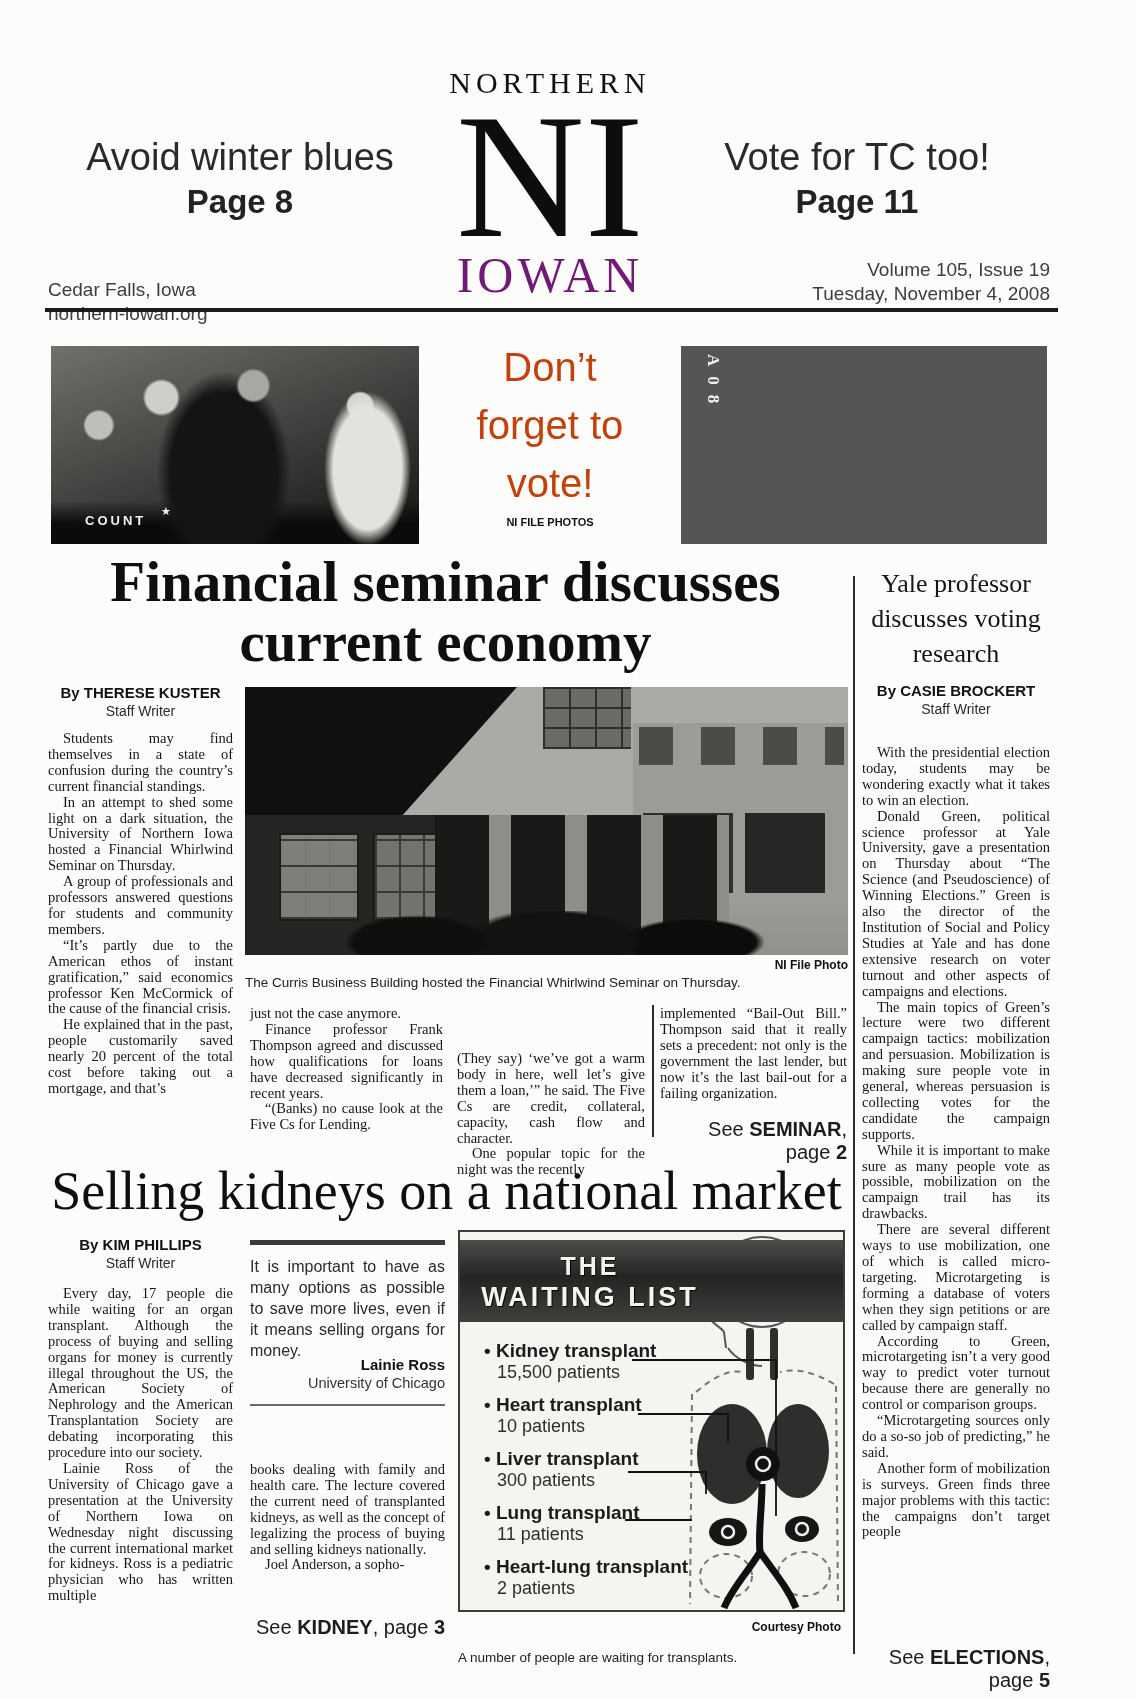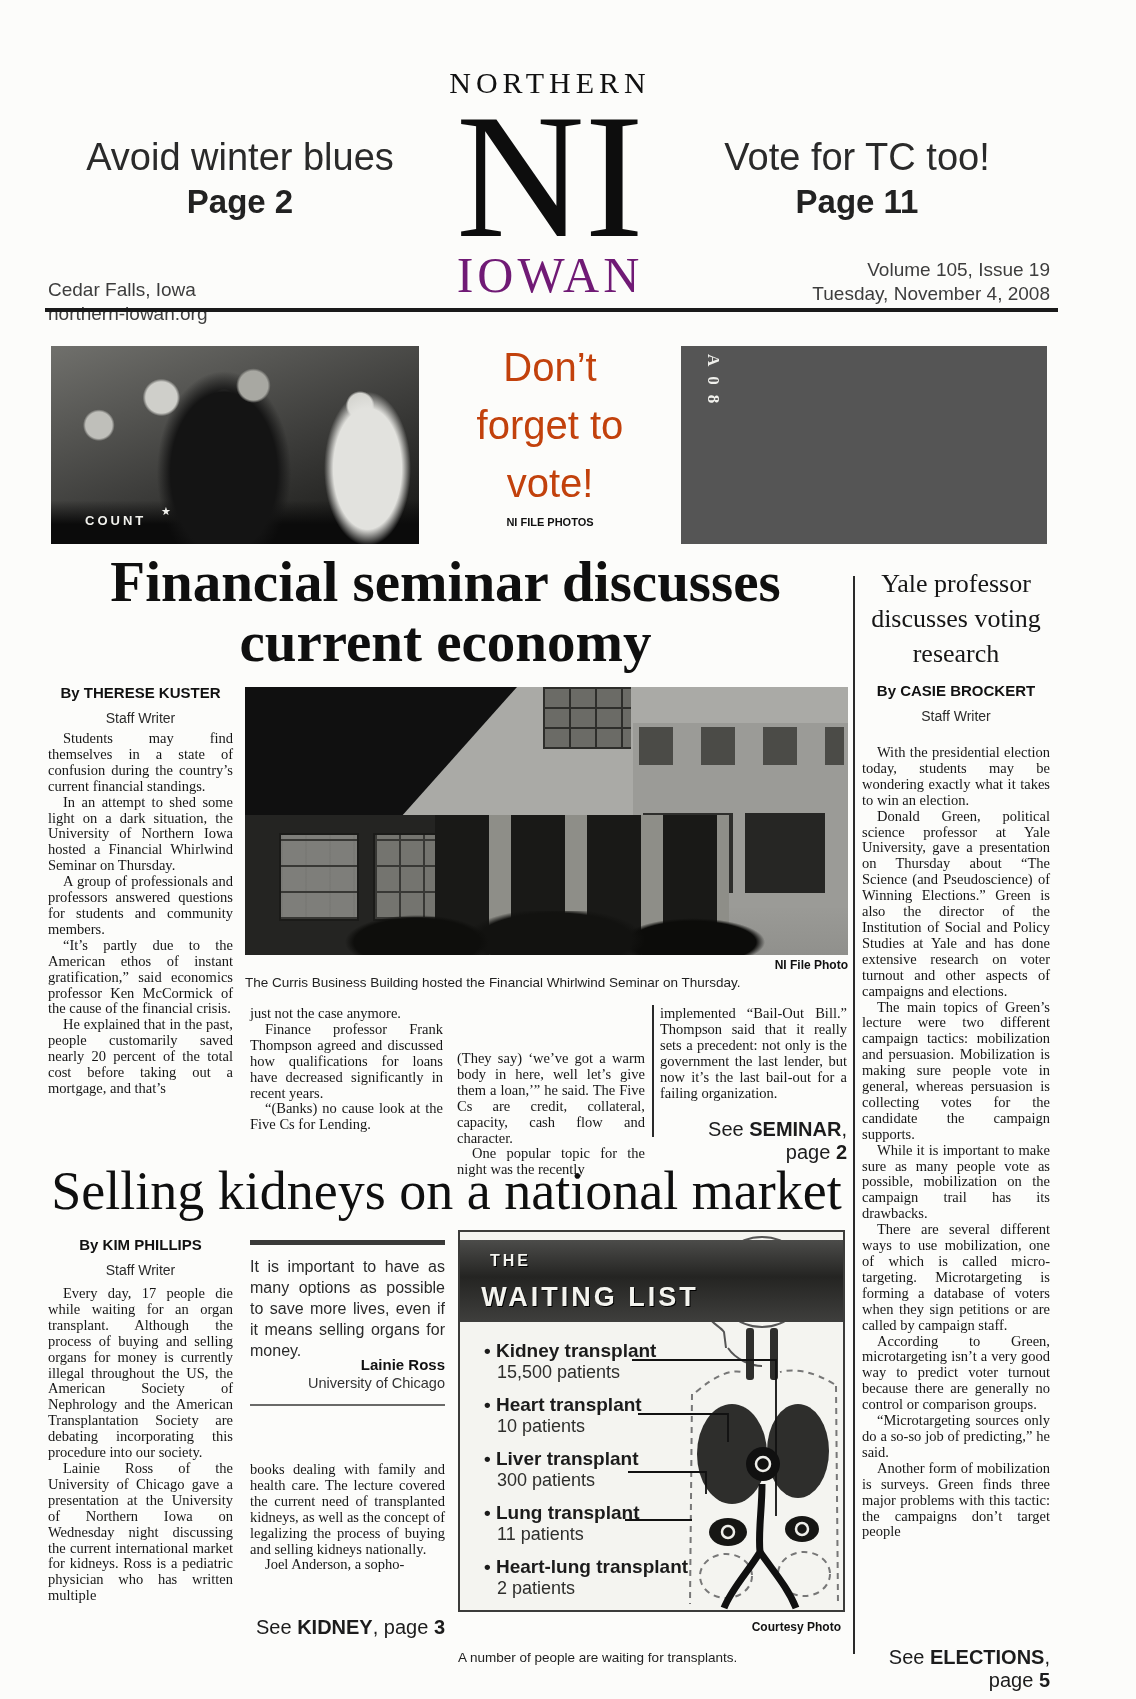--- a/index.html
+++ b/index.html
@@ -24,21 +24,21 @@
   .credit{font-family:"Liberation Sans","DejaVu Sans",sans-serif;font-weight:bold;font-size:11px;color:#111;}
   .photo-sign{font-family:"Liberation Sans","DejaVu Sans",sans-serif;font-weight:bold;color:#f0f0ec;letter-spacing:3px;}
 
   
   .headline-main{font-size:57px;line-height:60px;font-weight:bold;color:#0f0f0f;}
   .headline-kidney{font-size:54px;line-height:58px;color:#0f0f0f;}
   .headline-side{font-size:26px;line-height:35px;color:#161616;}
 
   
   .byline{font-family:"Liberation Sans","DejaVu Sans",sans-serif;font-weight:bold;font-size:15px;color:#111;}
-  .staff{font-family:"Liberation Sans","DejaVu Sans",sans-serif;font-size:14px;color:#2b2b2b;margin-top:9px;}
+  .staff{font-family:"Liberation Sans","DejaVu Sans",sans-serif;font-size:14px;color:#2b2b2b;margin-top:2px;}
   .body{font-size:14.5px;line-height:15.9px;text-align:justify;color:#161616;}
   .body p{margin:0;text-indent:15px;}
   .body p.cont{text-indent:0;}
   .caption{font-family:"Liberation Sans","DejaVu Sans",sans-serif;font-size:13.5px;color:#222;}
   .photo-credit{font-family:"Liberation Sans","DejaVu Sans",sans-serif;font-weight:bold;font-size:12px;color:#111;}
   .jump{font-family:"Liberation Sans","DejaVu Sans",sans-serif;font-size:20px;color:#1c1c1c;}
   .jump b{font-weight:bold;}
   .vdiv{background:#2a2a2a;width:2px;}
 
   
@@ -67,21 +67,21 @@
 <body>
 
 <div class="page">
 
   <div class="abs ctr logo-top" style="left:420px;top:66px;width:260px;">NORTHERN</div>
   <div class="abs ctr logo-ni" style="left:420px;top:96px;width:260px;">NI</div>
   <div class="abs ctr logo-bottom" style="left:410px;top:246px;width:280px;">IOWAN</div>
 
   <div class="abs ctr" style="left:55px;top:136px;width:370px;">
     <div class="teaser-title">Avoid winter blues</div>
-    <div class="teaser-page">Page 2</div>
+    <div class="teaser-page">Page 8</div>
   </div>
   <div class="abs ctr" style="left:662px;top:136px;width:390px;">
     <div class="teaser-title">Vote for TC too!</div>
     <div class="teaser-page">Page 11</div>
   </div>
 
   <div class="abs dateline" style="left:48px;top:258px;margin-top:20px;">
     <div>Cedar Falls, Iowa</div>
     <div>northern-iowan.org</div>
   </div>
@@ -280,21 +280,21 @@
       </g>
       <g fill="none" stroke="#111" stroke-width="1.8">
         <path d="M172,128 L316,128 L316,284"></path>
         <path d="M178,182 L268,182 L268,210"></path>
         <path d="M168,240 L246,240 L246,262"></path>
         <path d="M165,288 L232,288"></path>
       </g>
     </svg>
 
     <div class="wl-banner">
-      <div class="wl-title" style="position:absolute;left:30px;top:12px;width:200px;font-size:16px;">THE</div>
+      <div class="wl-title" style="position:absolute;left:30px;top:12px;width:200px;text-align:center;font-size:25px;">THE</div>
       <div class="wl-title" style="position:absolute;left:0px;top:42px;width:260px;text-align:center;font-size:27px;">WAITING LIST</div>
     </div>
 
     <div style="position:absolute;left:24px;top:108px;">
       <div class="wl-item">
         <div class="wl-item-organ">Kidney transplant</div>
         <div class="wl-item-count">15,500 patients</div>
       </div>
       <div class="wl-item">
         <div class="wl-item-organ">Heart transplant</div>

